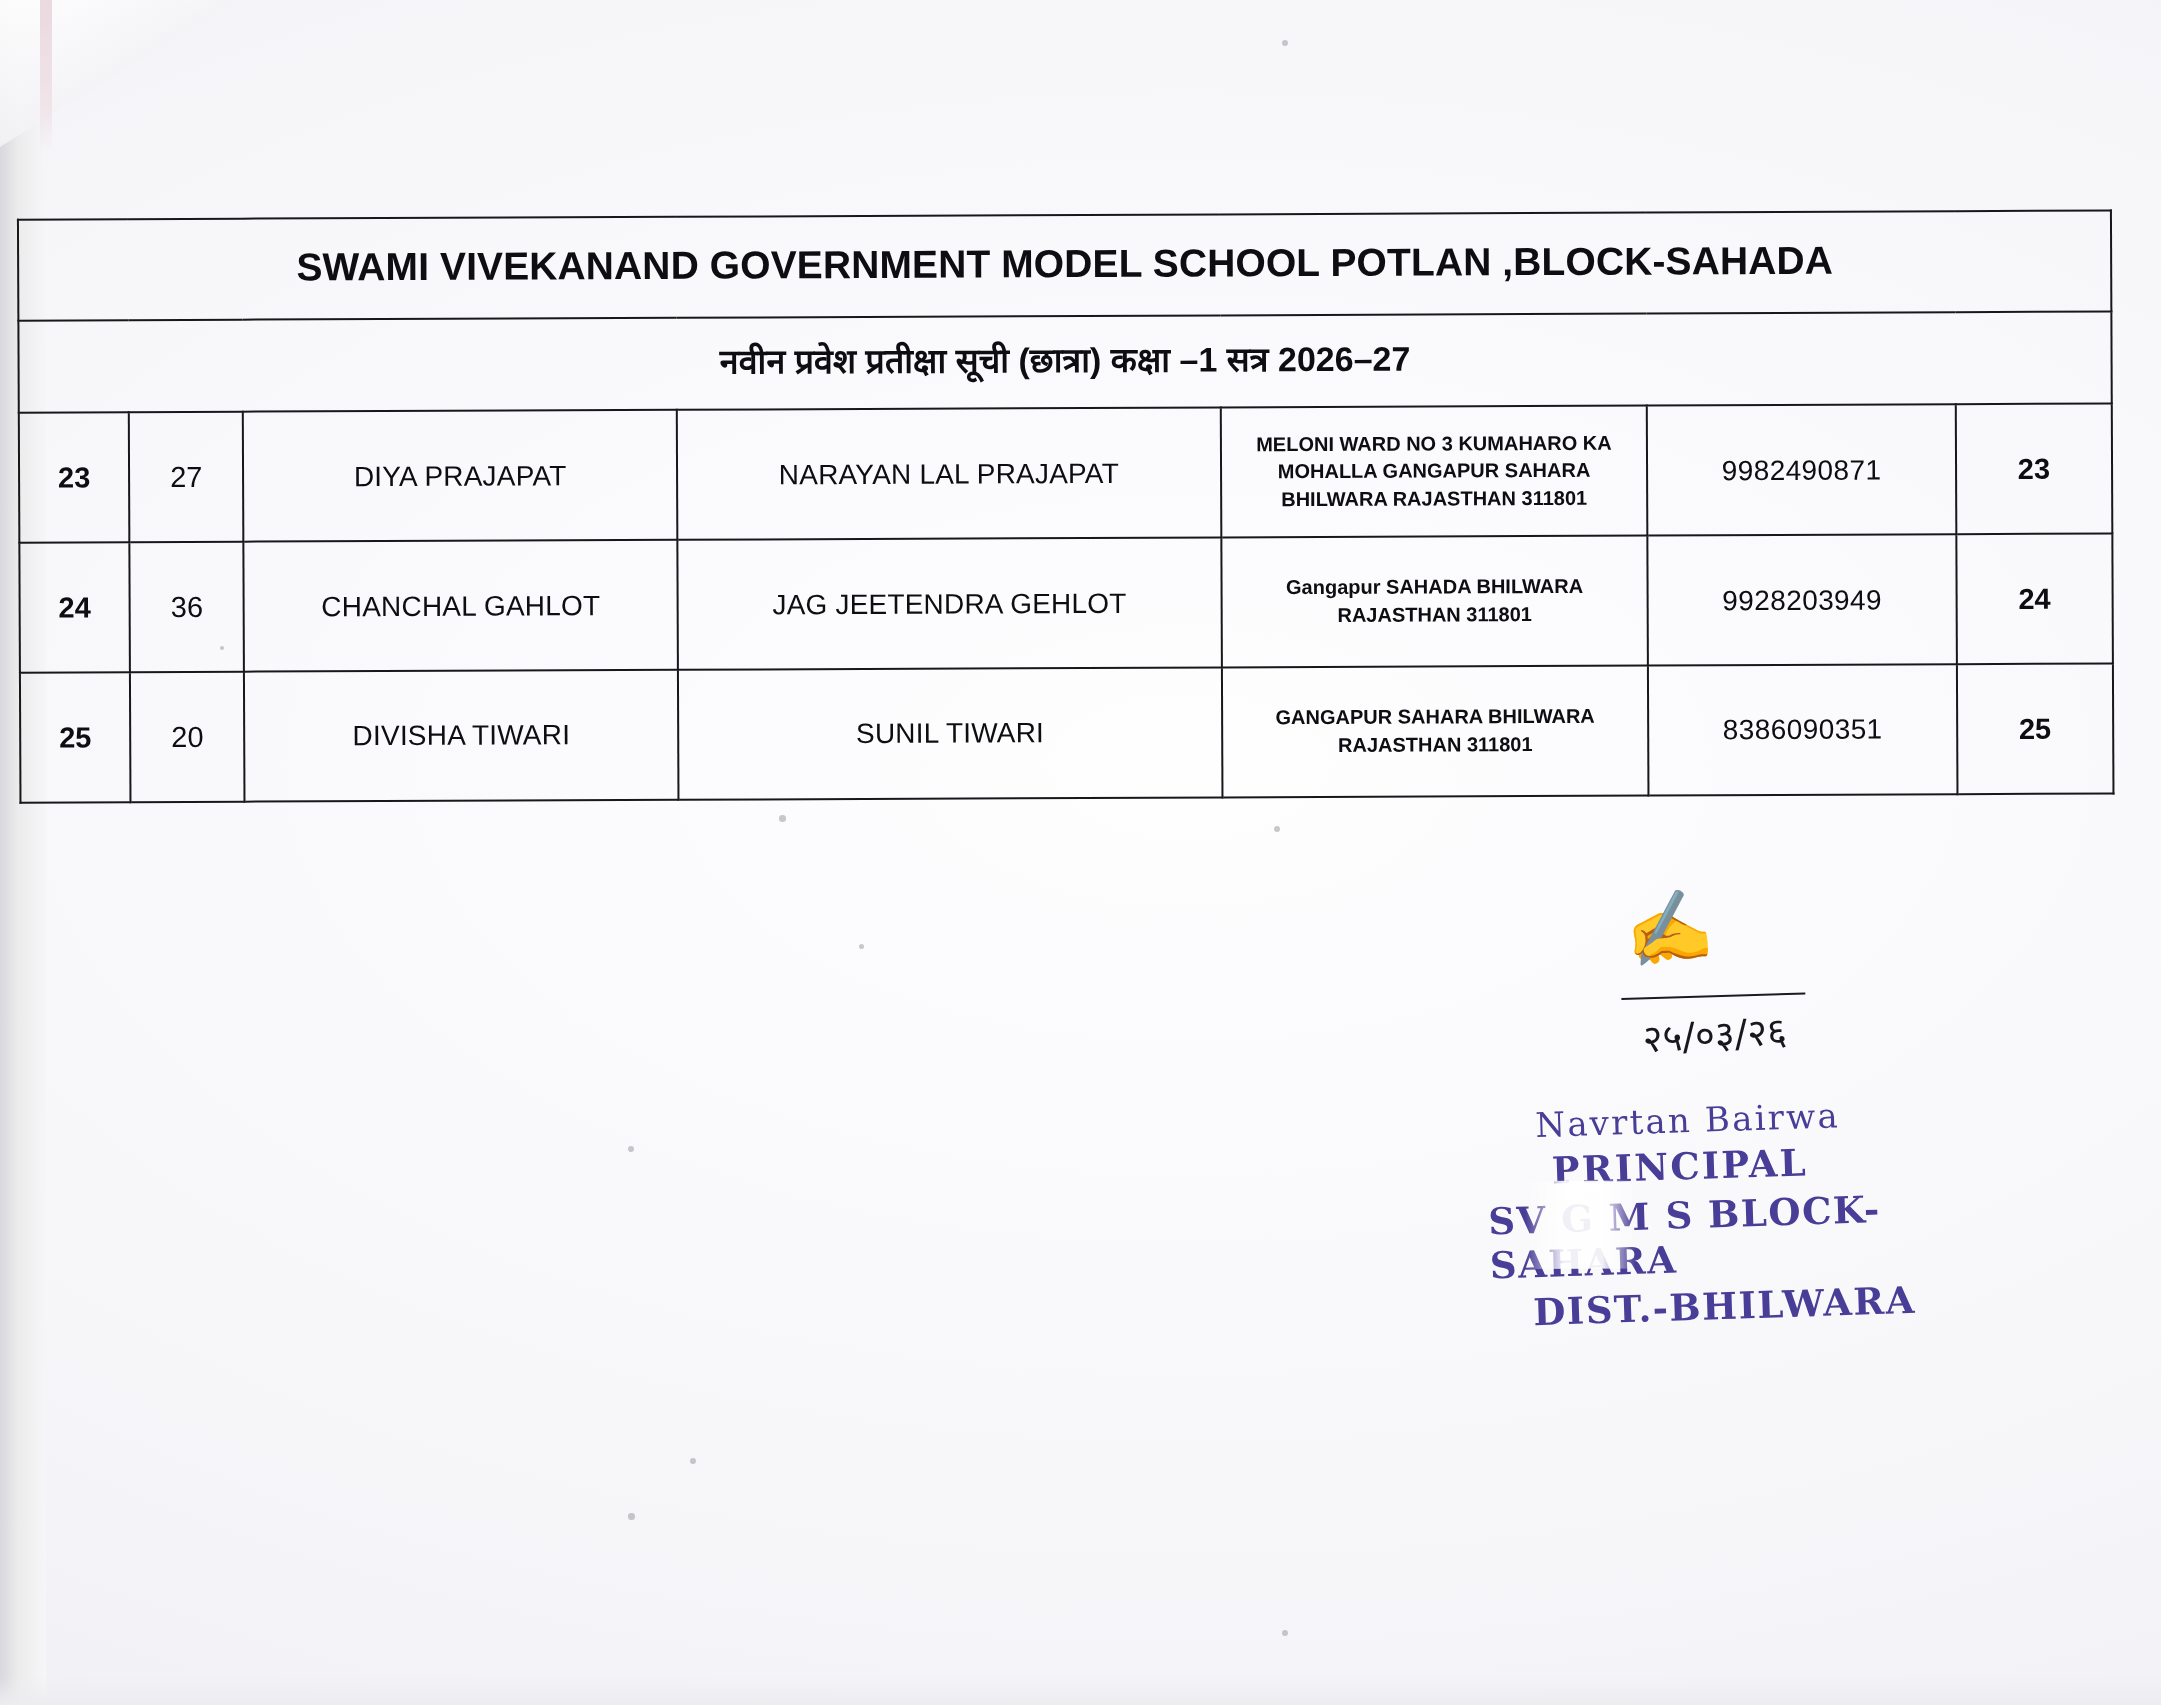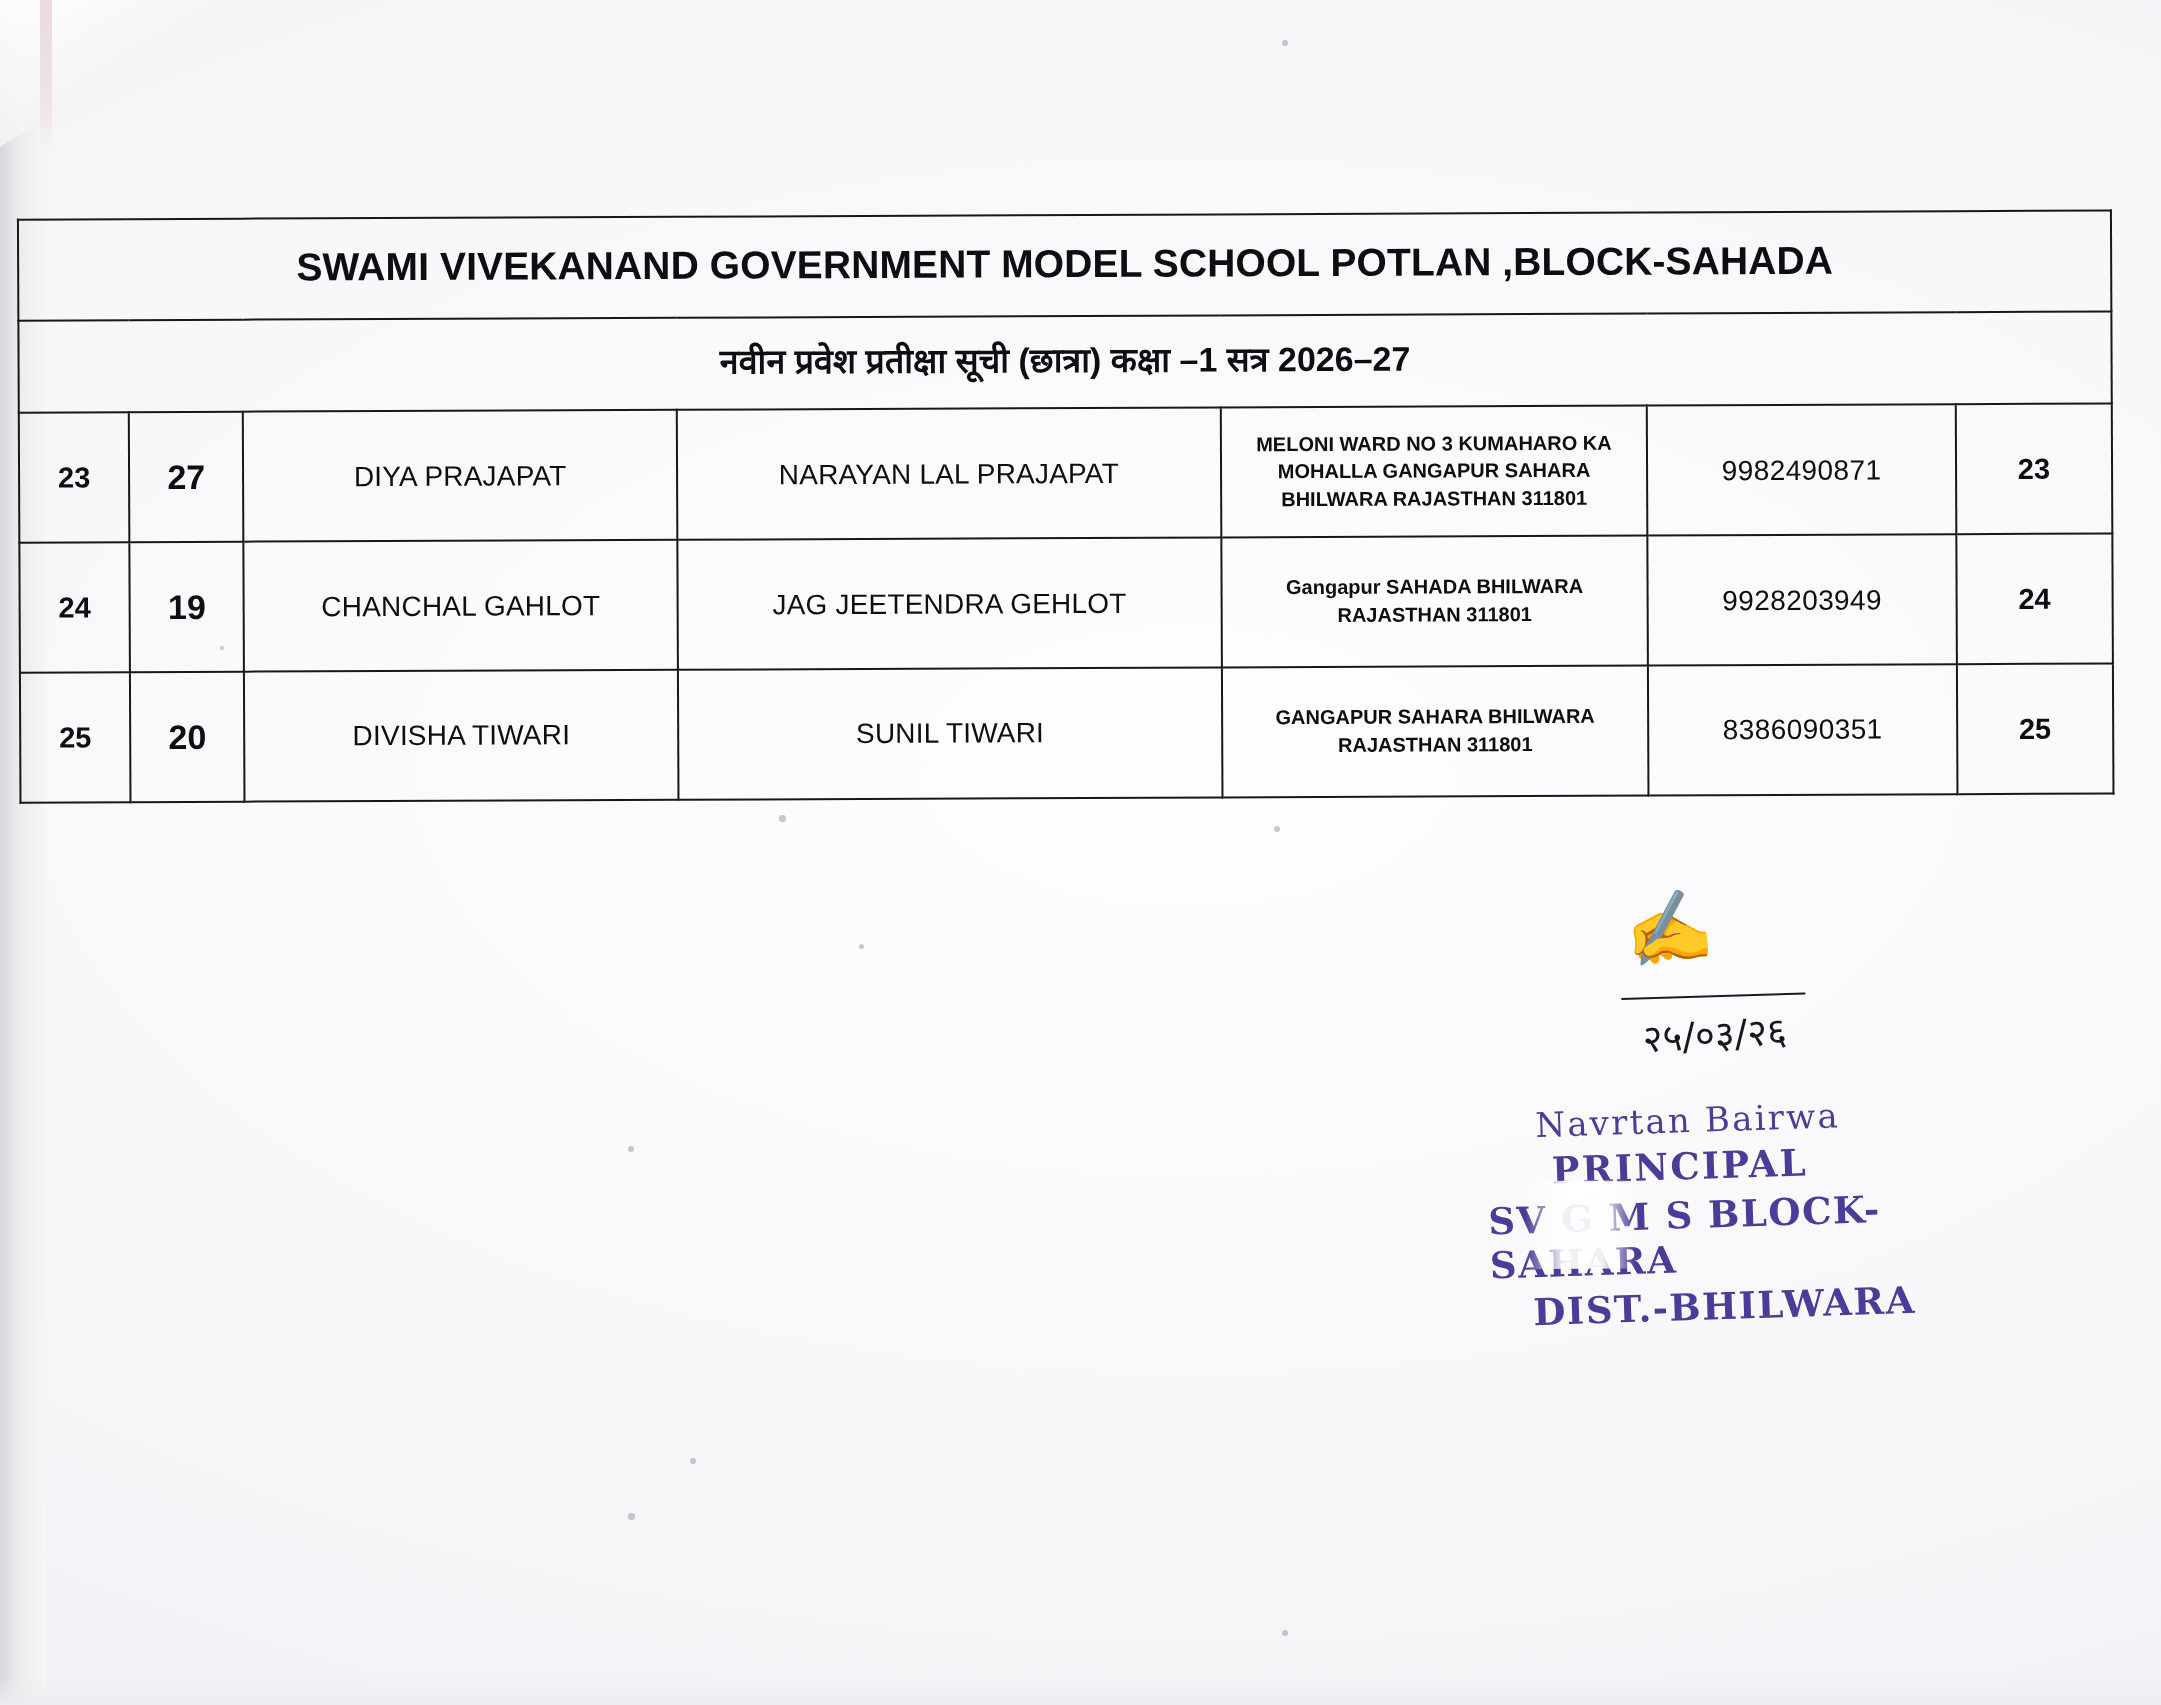--- a/index.html
+++ b/index.html
@@ -89,21 +89,21 @@
     font-weight: bold;
     padding: 2.9px 7.3px 8.8px 7.3px !important;
   }
 
   .row-cell {
     height: 122px;
     font-size: 28px;
     line-height: 1.25;
   }
   .c-sno   { width: 110px; font-size: 29px; font-weight: 600; }
-  .c-form  { width: 114px; font-size: 34px; font-weight: 700; }
+  .c-form  { width: 114px; font-size: 29px; font-weight: 400; }
   .c-name  { width: 433px; font-size: 28px; font-weight: 500; letter-spacing: 0.2px; }
   .c-father{ width: 543px; font-size: 28px; font-weight: 500; letter-spacing: 0.2px; }
   .c-addr  { width: 426px; font-size: 20px; font-weight: 600; line-height: 1.38; padding: 2.9px 7.3px !important; }
   .c-phone { width: 308px; font-size: 28px; font-weight: 500; letter-spacing: 0.4px; }
   .c-rank  { width: 156px; font-size: 29px; font-weight: 600; }
 
   
   .skew-wrap { transform: rotate(-0.25deg); transform-origin: 50% 20%; }
 
   
@@ -229,21 +229,21 @@
         <td class="row-cell c-form">27</td>
         <td class="row-cell c-name">DIYA PRAJAPAT</td>
         <td class="row-cell c-father">NARAYAN LAL PRAJAPAT</td>
         <td class="row-cell c-addr">MELONI WARD NO 3 KUMAHARO KA MOHALLA GANGAPUR SAHARA BHILWARA RAJASTHAN 311801</td>
         <td class="row-cell c-phone">9982490871</td>
         <td class="row-cell c-rank">23</td>
       </tr>
 
       <tr class="data-row">
         <td class="row-cell c-sno">24</td>
-        <td class="row-cell c-form">19</td>
+        <td class="row-cell c-form">36</td>
         <td class="row-cell c-name">CHANCHAL GAHLOT</td>
         <td class="row-cell c-father">JAG JEETENDRA GEHLOT</td>
         <td class="row-cell c-addr">Gangapur SAHADA BHILWARA RAJASTHAN 311801</td>
         <td class="row-cell c-phone">9928203949</td>
         <td class="row-cell c-rank">24</td>
       </tr>
 
       <tr class="data-row">
         <td class="row-cell c-sno">25</td>
         <td class="row-cell c-form">20</td>

